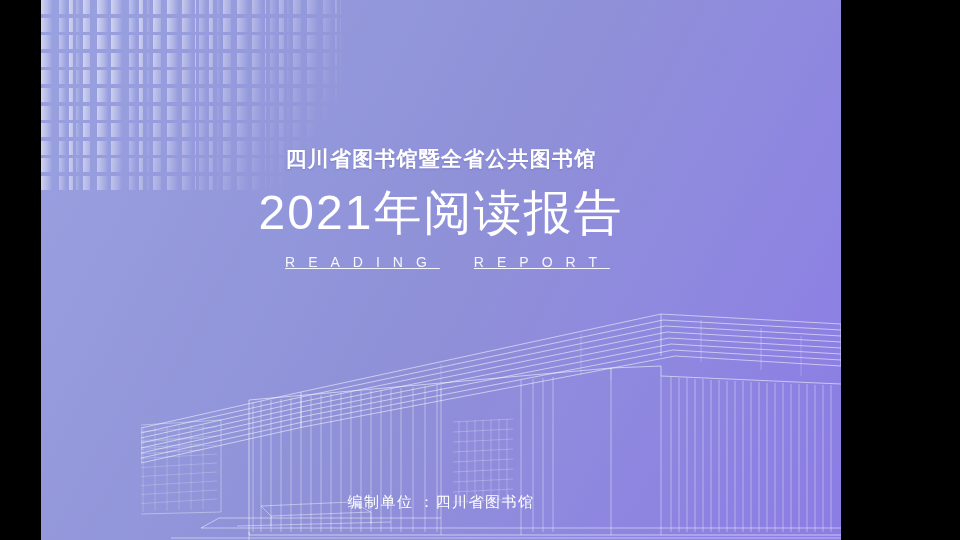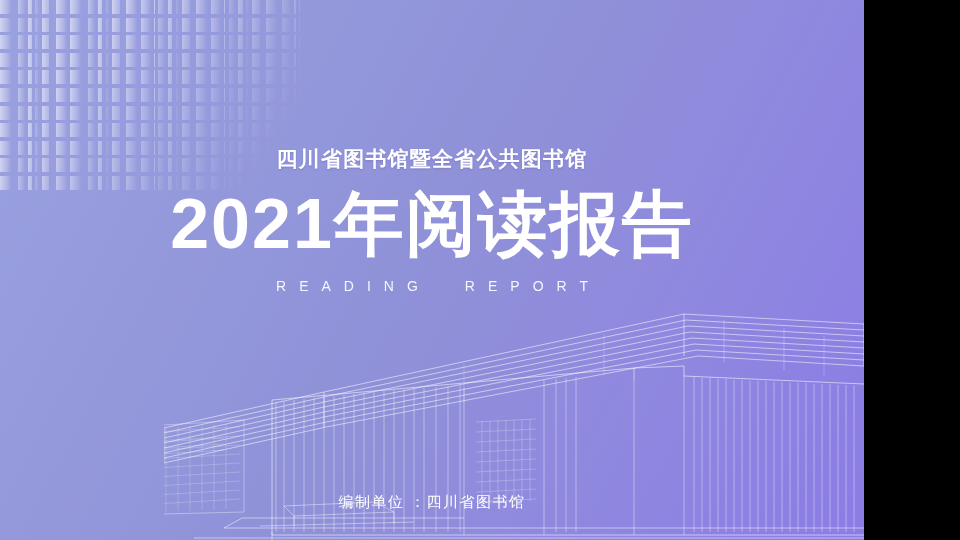--- a/index.html
+++ b/index.html
@@ -2,33 +2,34 @@
 <html><head>
 <meta charset="utf-8">
 <style>
   html, body {
     margin: 0;
     padding: 0;
     background: #000;
   }
   #slide {
     position: relative;
-    width: 864px;
+    width: 800px;
     height: 540px;
     overflow: hidden;
     font-family: "Liberation Sans", "DejaVu Sans", sans-serif;
     background:
       linear-gradient(118deg,
         #9aa1e0 0%,
         #969cdd 16%,
         #9296da 34%,
         #8f90d8 52%,
         #8f8ade 70%,
         #8d82e2 86%,
         #8b7ce4 100%);
+    margin-left: 41px;
   }
 
   
   .grid-pattern {
     position: absolute;
     left: 0;
     top: 0;
     width: 300px;
     height: 190px;
     background-image:
@@ -80,36 +81,37 @@
     color: #ffffff;
     font-size: 21px;
     font-weight: bold;
     letter-spacing: 1.2px;
     line-height: 1;
     margin: 0 0 18px 0;
     text-shadow: 0 1px 2px rgba(70,60,140,0.22);
   }
   .main-title {
     color: #ffffff;
-    font-size: 70px;
-    font-weight: 700;
+    font-size: 48px;
+    font-weight: 400;
     letter-spacing: 2px;
     line-height: 1.08;
     margin: 0;
     white-space: nowrap;
   }
   .eng-title {
     color: rgba(255,255,255,0.92);
     font-size: 14px;
     font-weight: normal;
     letter-spacing: 13px;
     line-height: 1;
     margin: 16px 0 0 0;
     padding-left: 13px;
     white-space: nowrap;
+    text-decoration: underline;
   }
   .eng-gap { display: inline-block; width: 34px; }
 
   
   .footer-credit {
     position: absolute;
     left: 0;
     right: 0;
     bottom: 28px;
     text-align: center;

